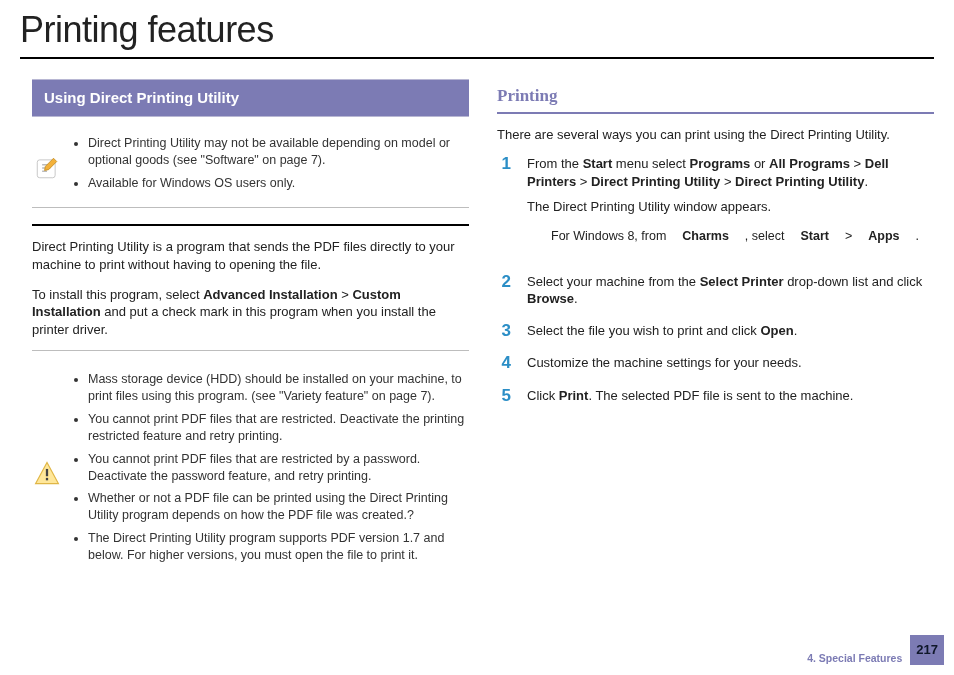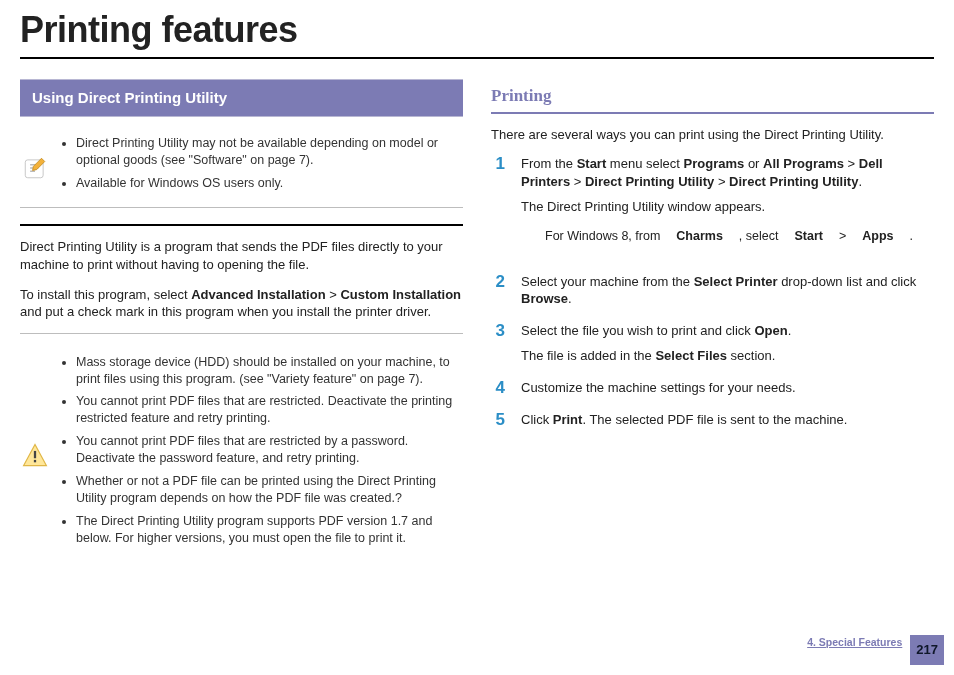--- a/index.html
+++ b/index.html
@@ -1,36 +1,36 @@
 <!DOCTYPE html>
 <html><head>
 <meta charset="utf-8">
 <style>
 body { margin:0; padding:0; font-family:"Segoe UI",Arial,sans-serif; background:#fff; color:#222; width:954px; height:675px; position:relative; line-height:1.35; }
-.page-title { font-size:36px; font-weight:700; letter-spacing:-0.5px; margin:6px 0 2px 20px; }
+.page-title { font-size:36px; font-weight:400; letter-spacing:-0.5px; margin:6px 0 2px 20px; }
 .title-rule { border:none; border-bottom:2px solid #000; margin:0 20px 20px 20px; }
-.cols { display:flex; gap:28px; padding:0 20px; }
+.cols { display:flex; gap:28px; padding:0 20px;margin-left:12px; }
 .col { flex:1; min-width:0; font-size:13px; }
 .section-bar { background:#7c7bb4; color:#fff; font-weight:700; font-size:15px; padding:8px 12px; border-top:1px solid #b8b7d3; border-bottom:1px solid #b8b7d3; margin-bottom:14px; }
 .note-box { display:flex; align-items:center; gap:10px; padding:4px 2px 6px 2px; }
 .note-icon { width:26px; height:26px; flex:0 0 26px; margin-top:4px; }
 .note-list { list-style:disc; margin:0 0 0 0; padding-left:18px; font-size:12.5px; color:#333; }
 .note-list li { margin-bottom:6px; }
 .thin-rule { border:none; border-bottom:1px solid #bdbdbd; margin:4px 0 16px 0; }
 .h2 { font-size:17px; font-weight:700; color:#222; margin:6px 0 4px 0; }
 .h2-rule { border:none; border-bottom:2px solid #000; margin:0 0 12px 0; }
 .para { font-size:13px; margin:0 0 12px 0; }
 .h2-purple { color:#7c7bb4;font-family:Liberation Serif, serif; }
 .h2-purple + .h2-rule { border-bottom:2px solid #7c7bb4; }
 .steps { list-style:none; padding:0; margin:0; }
 .steps li { display:flex; gap:16px; margin-bottom:14px; align-items:flex-start; }
 .step-num { color:#2b8ec6; font-weight:700; font-size:17px; width:14px; flex:0 0 14px; text-align:right; line-height:1.1; }
 .step-body { flex:1; min-width:0; }
 .sub-bullet { list-style:disc; margin:8px 0 0 0; padding-left:24px; font-size:12.5px; }
-.footer { position:absolute; bottom:10px; right:10px; display:flex; align-items:flex-start; gap:8px; font-size:10.5px; font-weight:700; color:#7c7bb4;text-decoration:underline; }
+.footer { position:absolute; bottom:10px; right:10px; display:flex; align-items:flex-end; gap:8px; font-size:10.5px; font-weight:700; color:#7c7bb4; }
 .page-num { background:#7c7bb4; color:#0f172a; padding:6px 6px; font-size:13px; font-weight:700; }
 b { font-weight:700; }
 </style>
 </head>
 <body>
 
 <h1 class="page-title">Printing features</h1>
 <hr class="title-rule">
 
 <div class="cols">
@@ -106,23 +106,20 @@
         <div class="step-body">
           <span>Select your machine from the </span><b>Select Printer</b><span> drop-down list and click </span><b>Browse</b><span>.</span>
         </div>
       </li>
       <li>
         <span class="step-num">3</span>
         <div class="step-body">
           <div>
             <span>Select the file you wish to print and click </span><b>Open</b><span>.</span>
           </div>
-          <p class="para" style="margin-top:8px; margin-bottom:0;">
-            <span>The file is added in the </span><b>Select Files</b><span> section.</span>
-          </p>
         </div>
       </li>
       <li>
         <span class="step-num">4</span>
         <div class="step-body">Customize the machine settings for your needs.</div>
       </li>
       <li>
         <span class="step-num">5</span>
         <div class="step-body">
           <span>Click </span><b>Print</b><span>. The selected PDF file is sent to the machine.</span>

